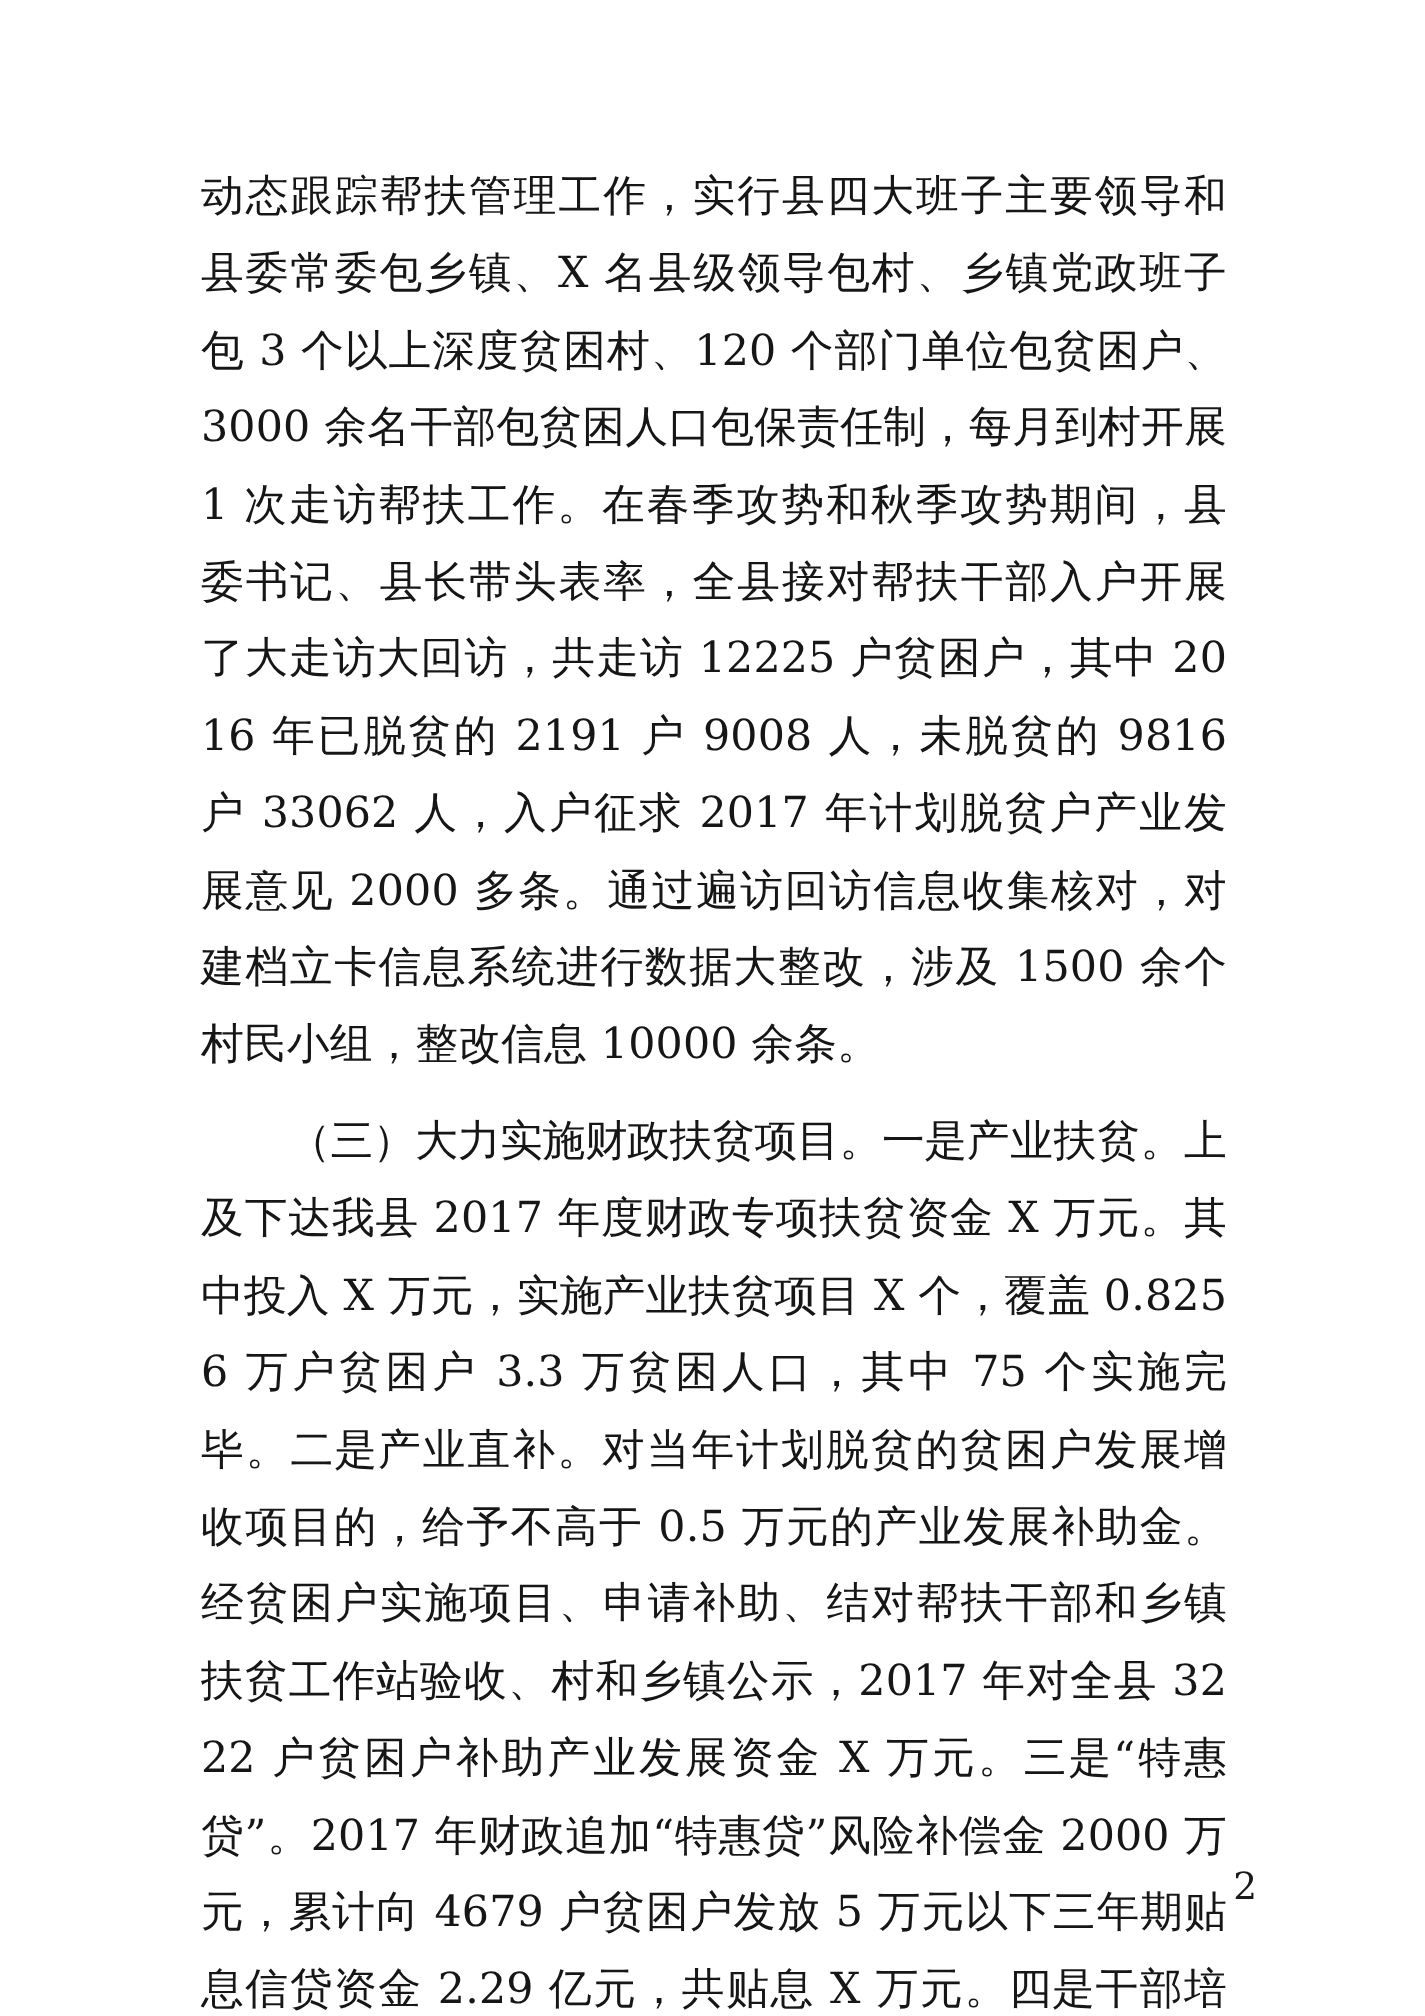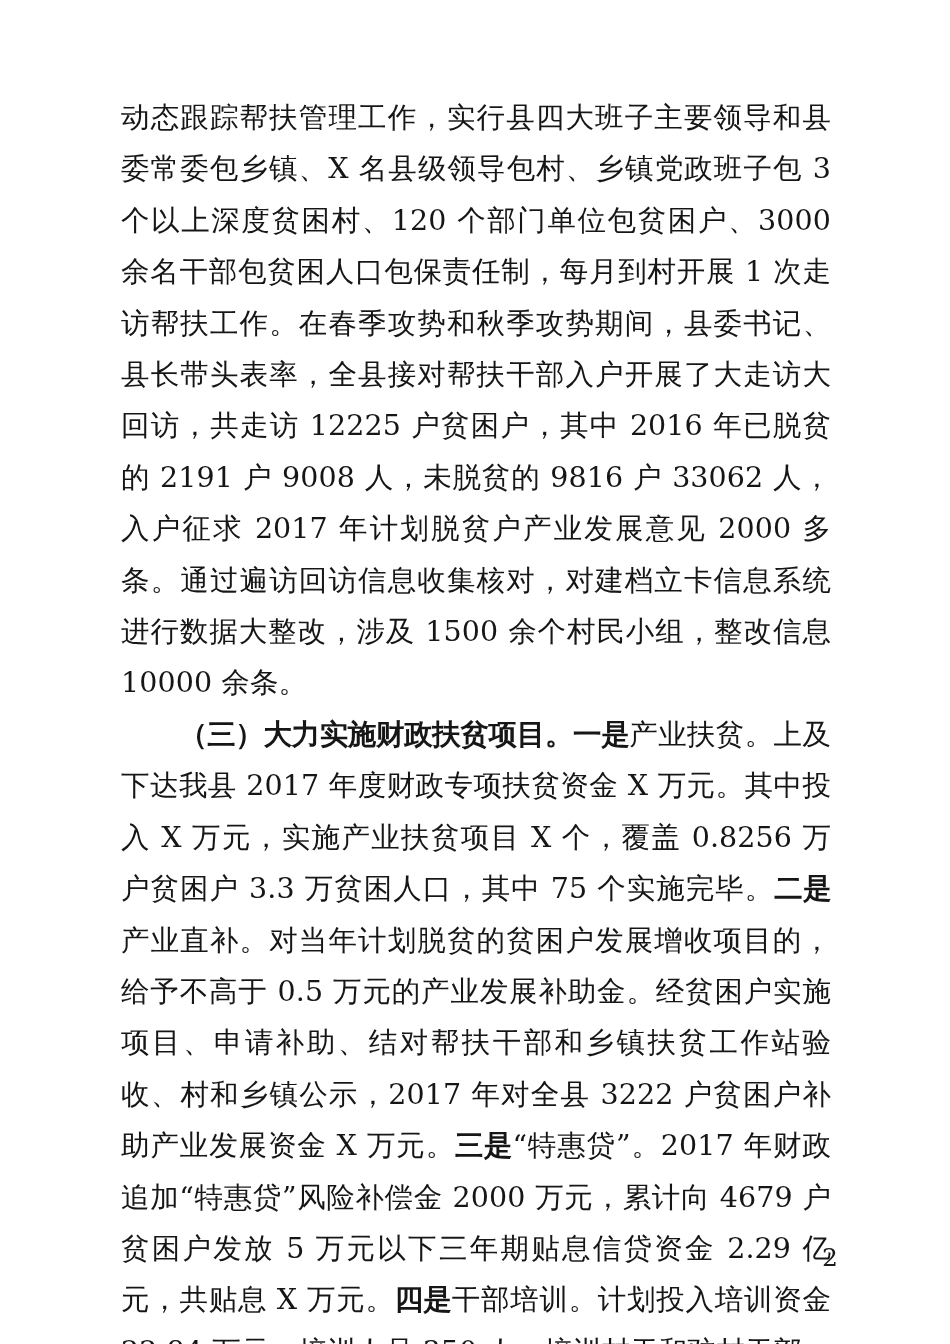--- a/index.html
+++ b/index.html
@@ -19,39 +19,39 @@
     overflow: hidden;
     box-sizing: border-box;
   }
   .text-block {
     position: absolute;
     left: 121px;
     top: 92px;
     width: 710px;
   }
   .para {
-    margin: 0;
+    margin: 13px;
     padding: 0;
     font-size: 28.5px;
     line-height: 51.4px;
     text-align: justify;
     text-align-last: left;
     text-justify: inter-character;
     letter-spacing: 0.1px;
     word-break: break-all;
     color: #161616;
   }
   .para + .para {
     margin-top: 0;
   }
   .para.indent {
     text-indent: 58px;
   }
   .b {
-    font-weight: bold;
+    font-weight: normal;
     font-family: "DejaVu Sans", "Liberation Sans", sans-serif;
     letter-spacing: -0.6px;
   }
   .page-number {
     position: absolute;
     right: 112px;
     top: 1243px;
     font-size: 25px;
     line-height: 30px;
     color: #1a1a1a;

